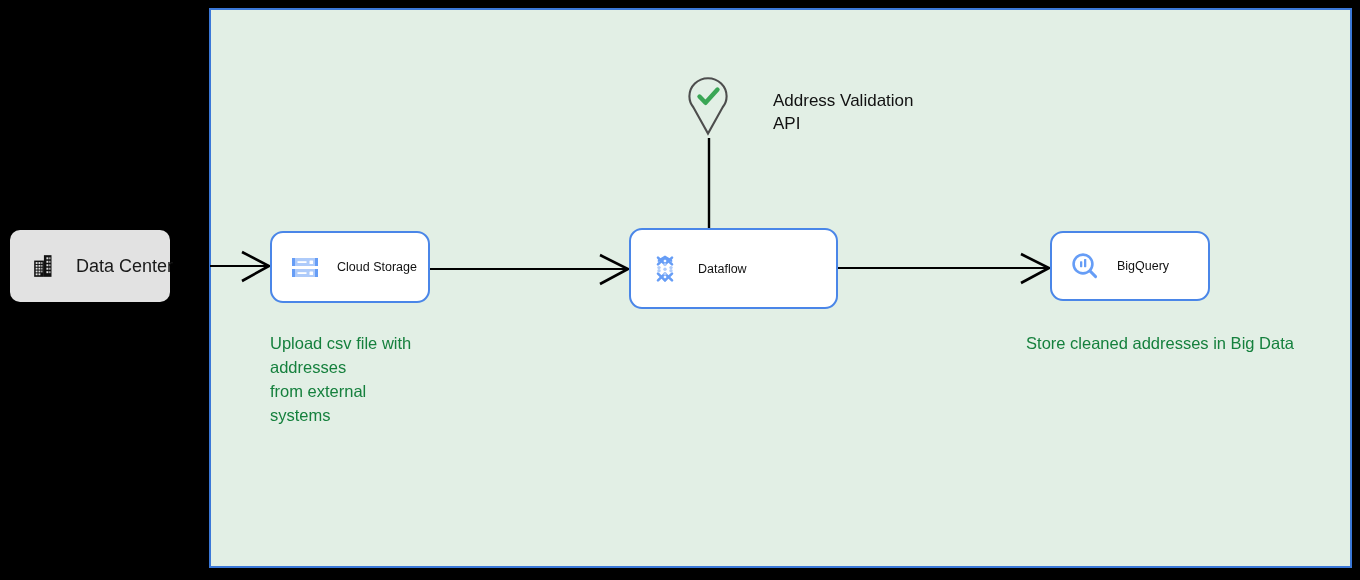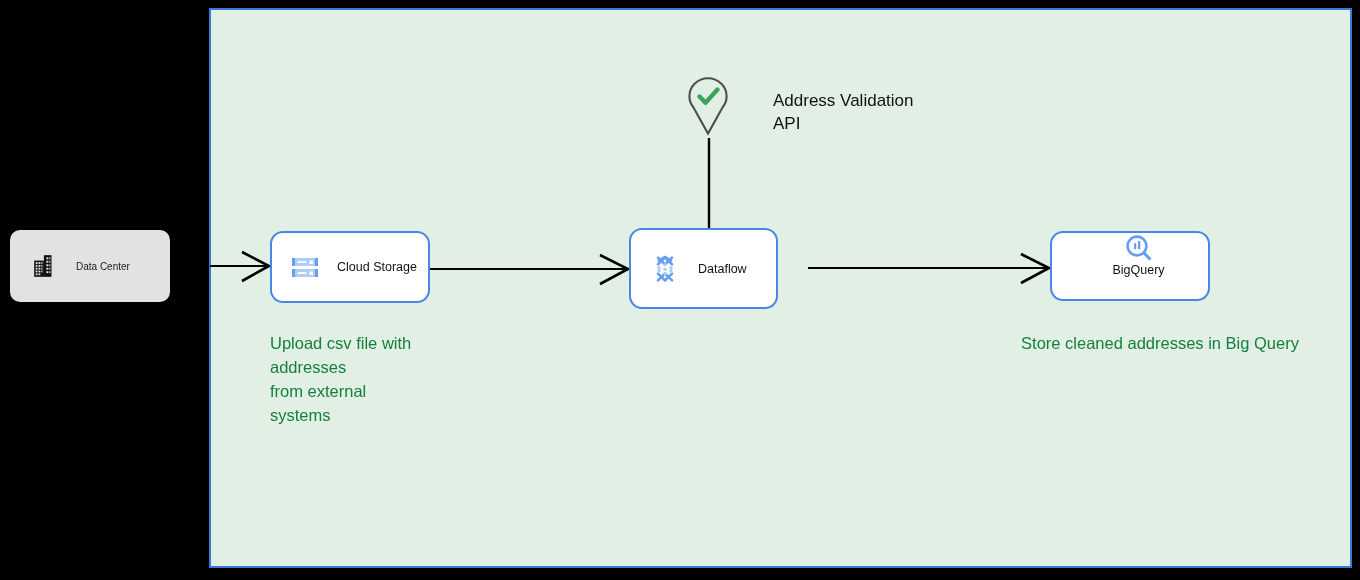--- a/index.html
+++ b/index.html
@@ -43,21 +43,21 @@
     padding-left: 22px;
   }
   #datacenter .dc-icon {
     width: 26px;
     height: 26px;
     flex: 0 0 auto;
     display: block;
   }
   #datacenter .dc-label {
     margin-left: 18px;
-    font-size: 10px;
+    font-size: 18px;
     color: #1a1a1a;
     white-space: nowrap;
   }
 
   
   .node {
     position: absolute;
     background: #ffffff;
     border: 2px solid #4a86e8;
     border-radius: 13px;
@@ -71,22 +71,22 @@
     margin-left: 18px;
   }
   .node .node-label {
     margin-left: 17px;
     font-size: 12.5px;
     color: #111111;
     white-space: nowrap;
   }
 
   #node-storage  { left: 270px; top: 231px; width: 160px; height: 72px; }
-  #node-dataflow { left: 629px; top: 228px; width: 149px; height: 81px; text-align: center; }
-  #node-bigquery { left: 1050px; top: 231px; width: 160px; height: 70px; flex-direction: column; }
+  #node-dataflow { left: 629px; top: 228px; width: 209px; height: 81px; text-align: center; }
+  #node-bigquery { left: 1050px; top: 231px; width: 160px; height: 70px; }
 
   
   .caption {
     position: absolute;
     font-size: 16.5px;
     color: #15803d;
     line-height: 24px;
     white-space: pre-line;
   }
   #caption-storage  { left: 270px; top: 331px; width: 230px; text-align: left; }
@@ -245,15 +245,15 @@
       <rect x="14.0" y="8.0" width="2.3" height="8.2" rx="0.6" fill="#669df6"></rect>
       <line x1="19.9" y1="19.9" x2="25.6" y2="25.6" stroke="#669df6" stroke-width="2.9" stroke-linecap="round"></line>
     </svg>
     <span class="node-label">BigQuery</span>
   </div>
 
   <div class="caption" id="caption-storage">Upload csv file with
 addresses
 from external
 systems</div>
-  <div class="caption" id="caption-bigquery">Store cleaned addresses in Big Query</div>
+  <div class="caption" id="caption-bigquery">Store cleaned addresses in Big Data</div>
 
 </div>
 
 </body></html>

